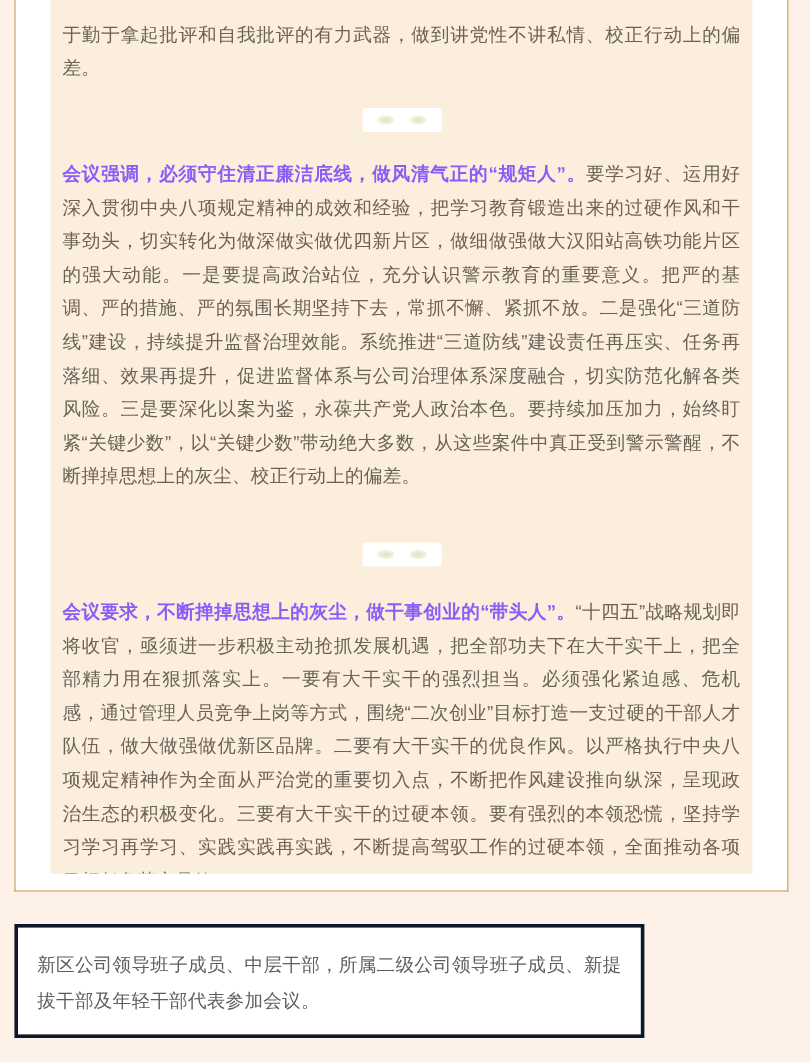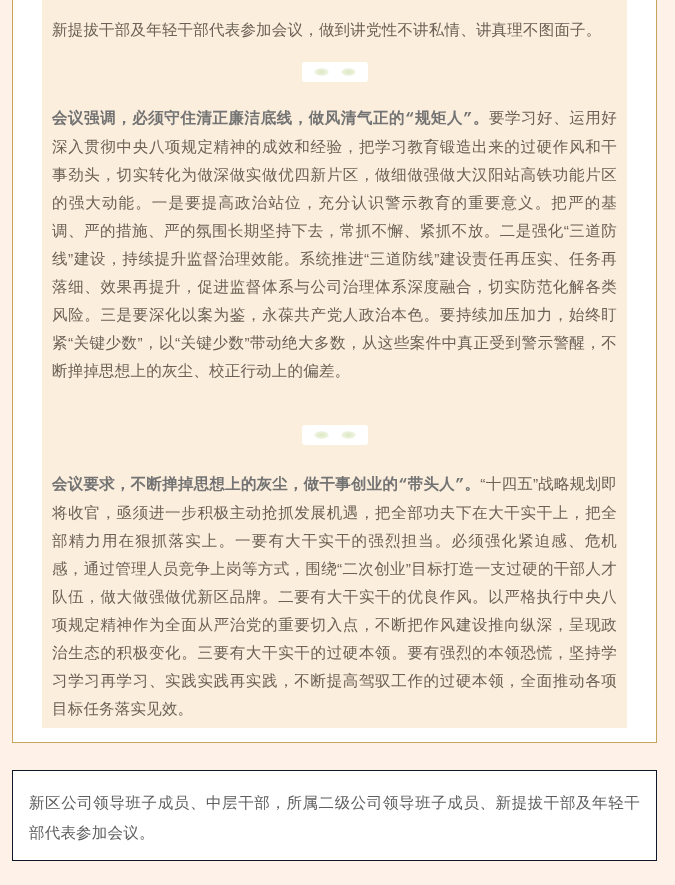--- a/index.html
+++ b/index.html
@@ -29,62 +29,61 @@
   }
   .para {
     font-size: 15.5px;
     line-height: 28px;
     color: #6b6156;
     text-align: justify;
     letter-spacing: 0.2px;
   }
   .para strong {
     font-weight: 700;
-    color: #737373;
-    font-family: Liberation Mono, monospace;
+    color: #8b5cf6;
   }
   .divider {
     width: 66px; height: 20px;
     background: #ffffff;
     border-radius: 3px;
     display: flex;
     align-items: center;
     justify-content: space-evenly;
   }
   .divider.first  { margin: 18px auto 22px; }
   .divider.second { margin: 40px auto 25px; }
   .orn {
     width: 15px; height: 8px;
     border-radius: 50%;
     background: radial-gradient(ellipse at center, #dbe7c3 0%, #ecf2dc 55%, rgba(255,255,255,0) 80%);
   }
   
   .footer-card {
     margin: 27px 12px 0;
-    width: 645px;
+    width: 525px;
     min-height: 90px;
     background: #ffffff;
-    border: 1px solid #0f172a;
+    border: 3px solid #0f172a;
     padding: 17px 16px 12px;
   }
   .footer-card p {
     font-size: 15.5px;
     line-height: 30px;
     color: #5e5e5e;
     text-align: justify;
     letter-spacing: 0.2px;
   }
 </style>
 </head>
 <body>
 
 <div class="card">
   <div class="panel">
 
-    <p class="para">新提拔干部及年轻干部代表参加会议，做到讲党性不讲私情、讲真理不图面子。</p>
+    <p class="para">于勤于拿起批评和自我批评的有力武器，做到讲党性不讲私情、校正行动上的偏差。</p>
 
     <div class="divider first">
       <span class="orn"></span>
       <span class="orn"></span>
     </div>
 
     <p class="para"><strong>会议强调，必须守住清正廉洁底线，做风清气正的“规矩人”。</strong><span>要学习好、运用好深入贯彻中央八项规定精神的成效和经验，把学习教育锻造出来的过硬作风和干事劲头，切实转化为做深做实做优四新片区，做细做强做大汉阳站高铁功能片区的强大动能。一是要提高政治站位，充分认识警示教育的重要意义。把严的基调、严的措施、严的氛围长期坚持下去，常抓不懈、紧抓不放。二是强化“三道防线”建设，持续提升监督治理效能。系统推进“三道防线”建设责任再压实、任务再落细、效果再提升，促进监督体系与公司治理体系深度融合，切实防范化解各类风险。三是要深化以案为鉴，永葆共产党人政治本色。要持续加压加力，始终盯紧“关键少数”，以“关键少数”带动绝大多数，从这些案件中真正受到警示警醒，不断掸掉思想上的灰尘、校正行动上的偏差。</span></p>
 
     <div class="divider second">
       <span class="orn"></span>

